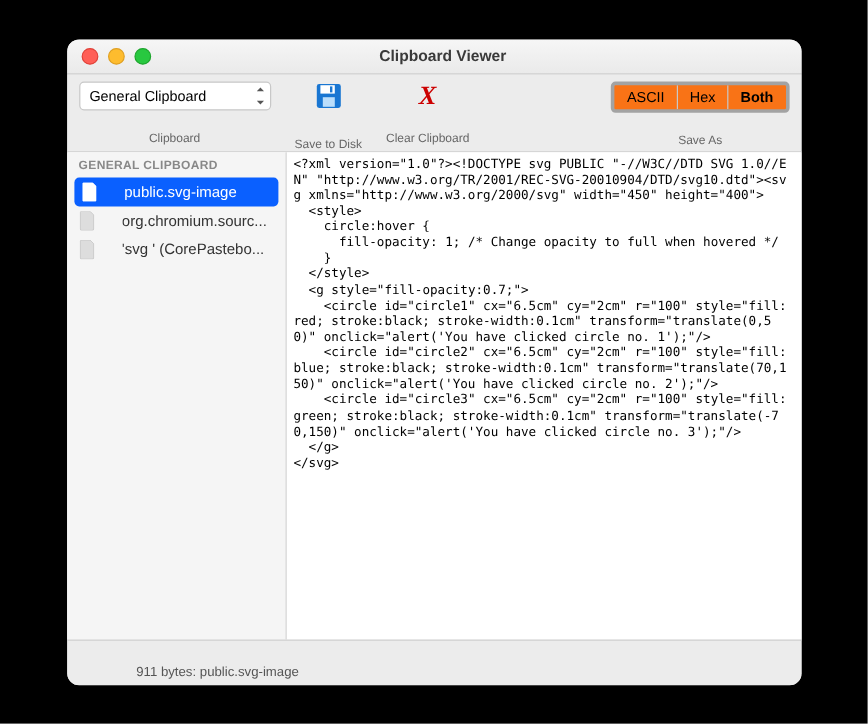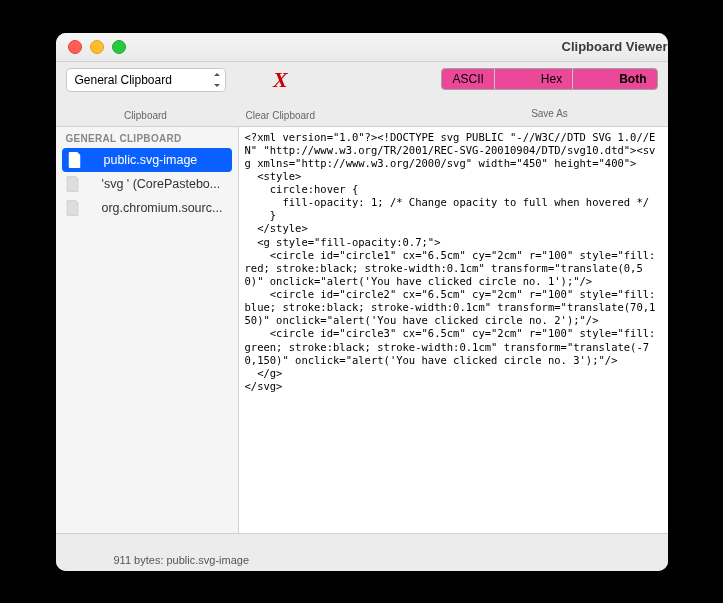--- a/index.html
+++ b/index.html
@@ -40,21 +40,21 @@
       width: 12px;
       height: 12px;
       border-radius: 50%;
     }
     .tl-close { background: #ff5f57; border: 0.5px solid #e14239; }
     .tl-min { background: #febc2e; border: 0.5px solid #dfa023; }
     .tl-max { background: #28c840; border: 0.5px solid #1fa62e; }
     .title {
       position: absolute;
       left: 15px; right: 0;
-      text-align: right;
+      text-align: center;
       font-size: 13px;
       font-weight: 600;
       color: #3a3a3a;
       pointer-events: none;
     }
     .toolbar {
       height: 58px;
       background: #ececec;
       display: flex;
       align-items: flex-start;
@@ -111,26 +111,25 @@
     .x-icon {
       font-size: 22px;
       color: #cc0000;
       font-weight: bold;
       font-style: italic;
       font-family: serif;
       line-height: 24px;
     }
     .segmented {
       display: flex;
-      background: #ec4899;
-      border: 1px solid #a3a3a3;
+      background: #f97316;
+      border: 3px solid #a3a3a3;
       border-radius: 4px;
       overflow: hidden;
       height: 20px;
-      gap: 36px;
     }
     .segmented div {
       padding: 2px 10px;
       font-size: 12px;
       border-right: 1px solid #c8c8c8;
       display: flex;
       align-items: center;
     }
     .segmented div:last-child { border-right: none; font-weight: bold; }
     .body {
@@ -215,20 +214,31 @@
   </div>
 
   <div class="toolbar">
     <div class="tb-group left">
       <div class="dropdown">
         <span>General Clipboard</span>
       </div>
       <div class="tb-label">Clipboard</div>
     </div>
 
+    <div class="tb-group">
+      <div class="floppy-icon">
+        <svg viewBox="0 0 24 24">
+            <rect x="2" y="2" width="20" height="20" rx="2" fill="#1976d2"></rect>
+            <rect x="5" y="3" width="12" height="7" fill="#fff"></rect>
+            <rect x="7" y="13" width="10" height="8" fill="#bbdefb"></rect>
+            <rect x="13" y="4" width="2" height="5" fill="#1976d2"></rect>
+          </svg>
+      </div>
+      <div class="tb-label">Save to Disk</div>
+    </div>
 
     <div class="tb-group">
       <div class="x-icon">X</div>
       <div class="tb-label">Clear Clipboard</div>
     </div>
 
     <div class="tb-spacer"></div>
 
     <div class="tb-group">
       <div class="segmented">
@@ -247,27 +257,27 @@
           <div class="sidebar-item selected">
             <span class="doc-icon"><svg viewBox="0 0 14 16">
                 <path d="M2 0h7l3 3v12a1 1 0 0 1-1 1H2a1 1 0 0 1-1-1V1a1 1 0 0 1 1-1z" fill="#fff" stroke="#fff" stroke-width="0.5"></path>
               </svg></span>
             <span style="overflow: hidden; text-overflow: ellipsis;">public.svg-image</span>
           </div>
           <div class="sidebar-item">
             <span class="doc-icon"><svg viewBox="0 0 14 16">
                 <path d="M2 0h7l3 3v12a1 1 0 0 1-1 1H2a1 1 0 0 1-1-1V1a1 1 0 0 1 1-1z" fill="#ddd" stroke="#bbb" stroke-width="0.5"></path>
               </svg></span>
-            <span style="overflow: hidden; text-overflow: ellipsis;">'svg ' (CorePastebo...</span>
+            <span style="overflow: hidden; text-overflow: ellipsis;">org.chromium.sourc...</span>
           </div>
           <div class="sidebar-item">
             <span class="doc-icon"><svg viewBox="0 0 14 16">
                 <path d="M2 0h7l3 3v12a1 1 0 0 1-1 1H2a1 1 0 0 1-1-1V1a1 1 0 0 1 1-1z" fill="#ddd" stroke="#bbb" stroke-width="0.5"></path>
               </svg></span>
-            <span style="overflow: hidden; text-overflow: ellipsis;">org.chromium.sourc...</span>
+            <span style="overflow: hidden; text-overflow: ellipsis;">'svg ' (CorePastebo...</span>
           </div>
         </div>
     </div>
     <div class="content">
       <pre>&lt;?xml version="1.0"?&gt;&lt;!DOCTYPE svg PUBLIC "-//W3C//DTD SVG 1.0//EN" "http://www.w3.org/TR/2001/REC-SVG-20010904/DTD/svg10.dtd"&gt;&lt;svg xmlns="http://www.w3.org/2000/svg" width="450" height="400"&gt;
   &lt;style&gt;
     circle:hover {
       fill-opacity: 1; /* Change opacity to full when hovered */
     }
   &lt;/style&gt;

